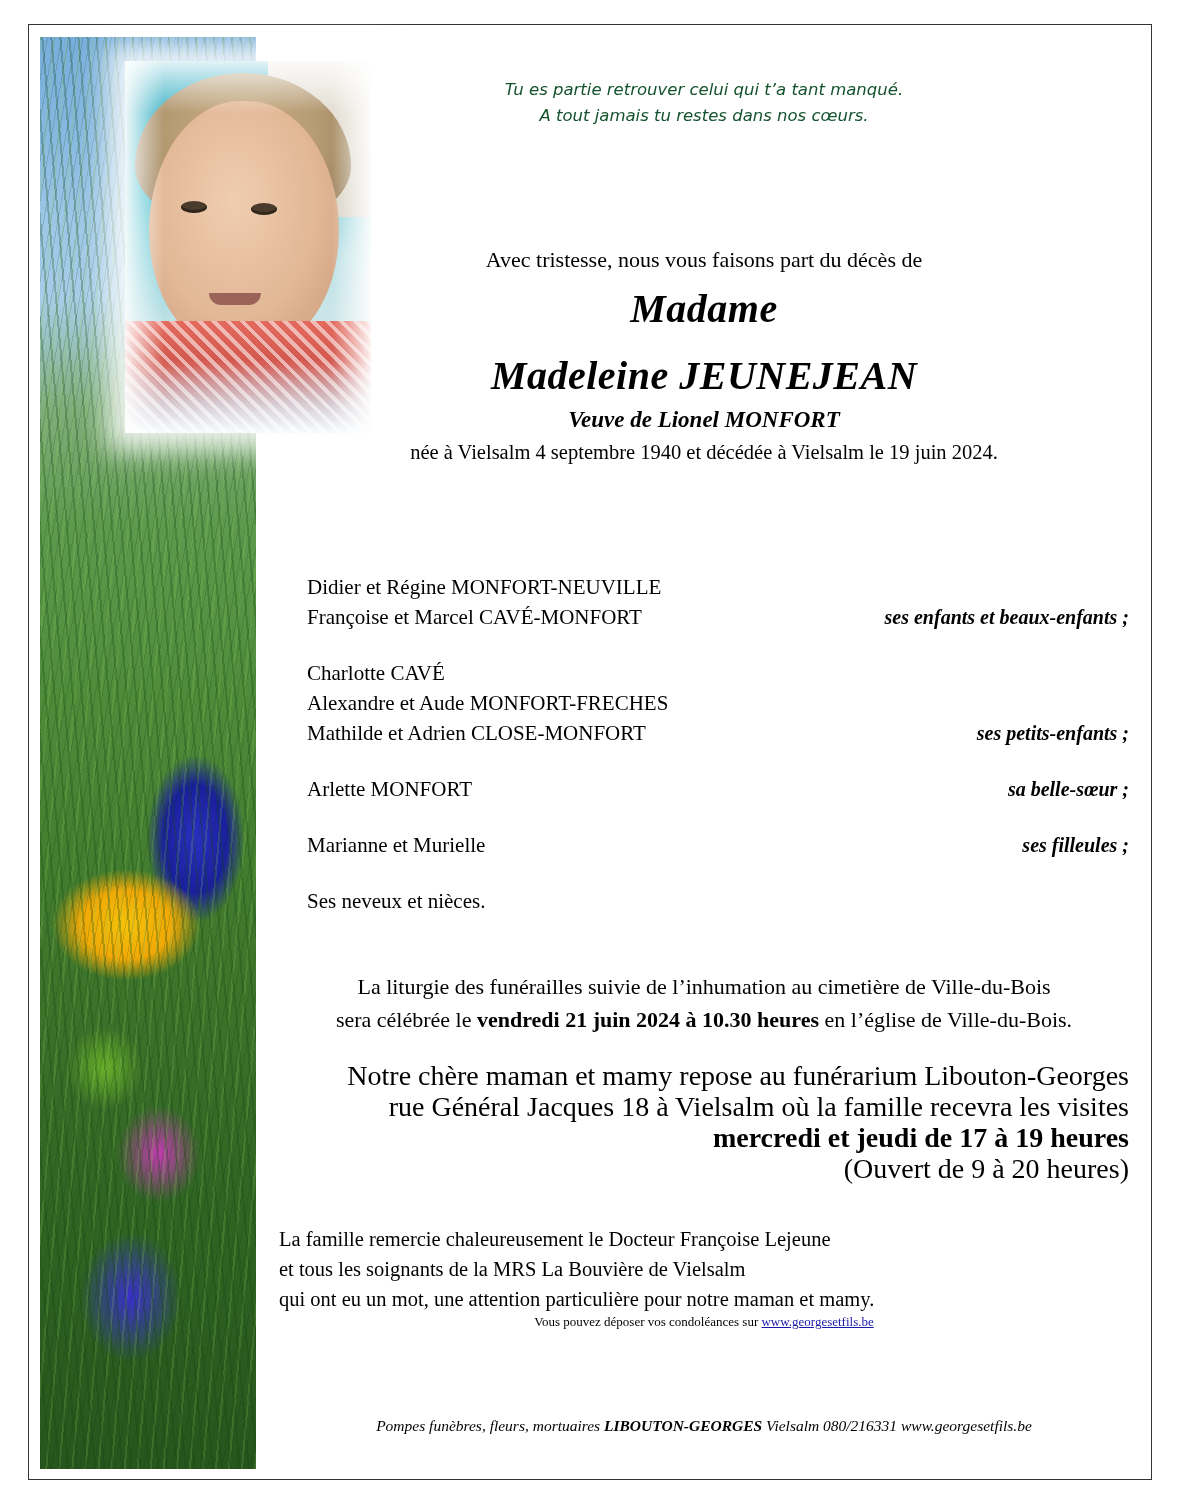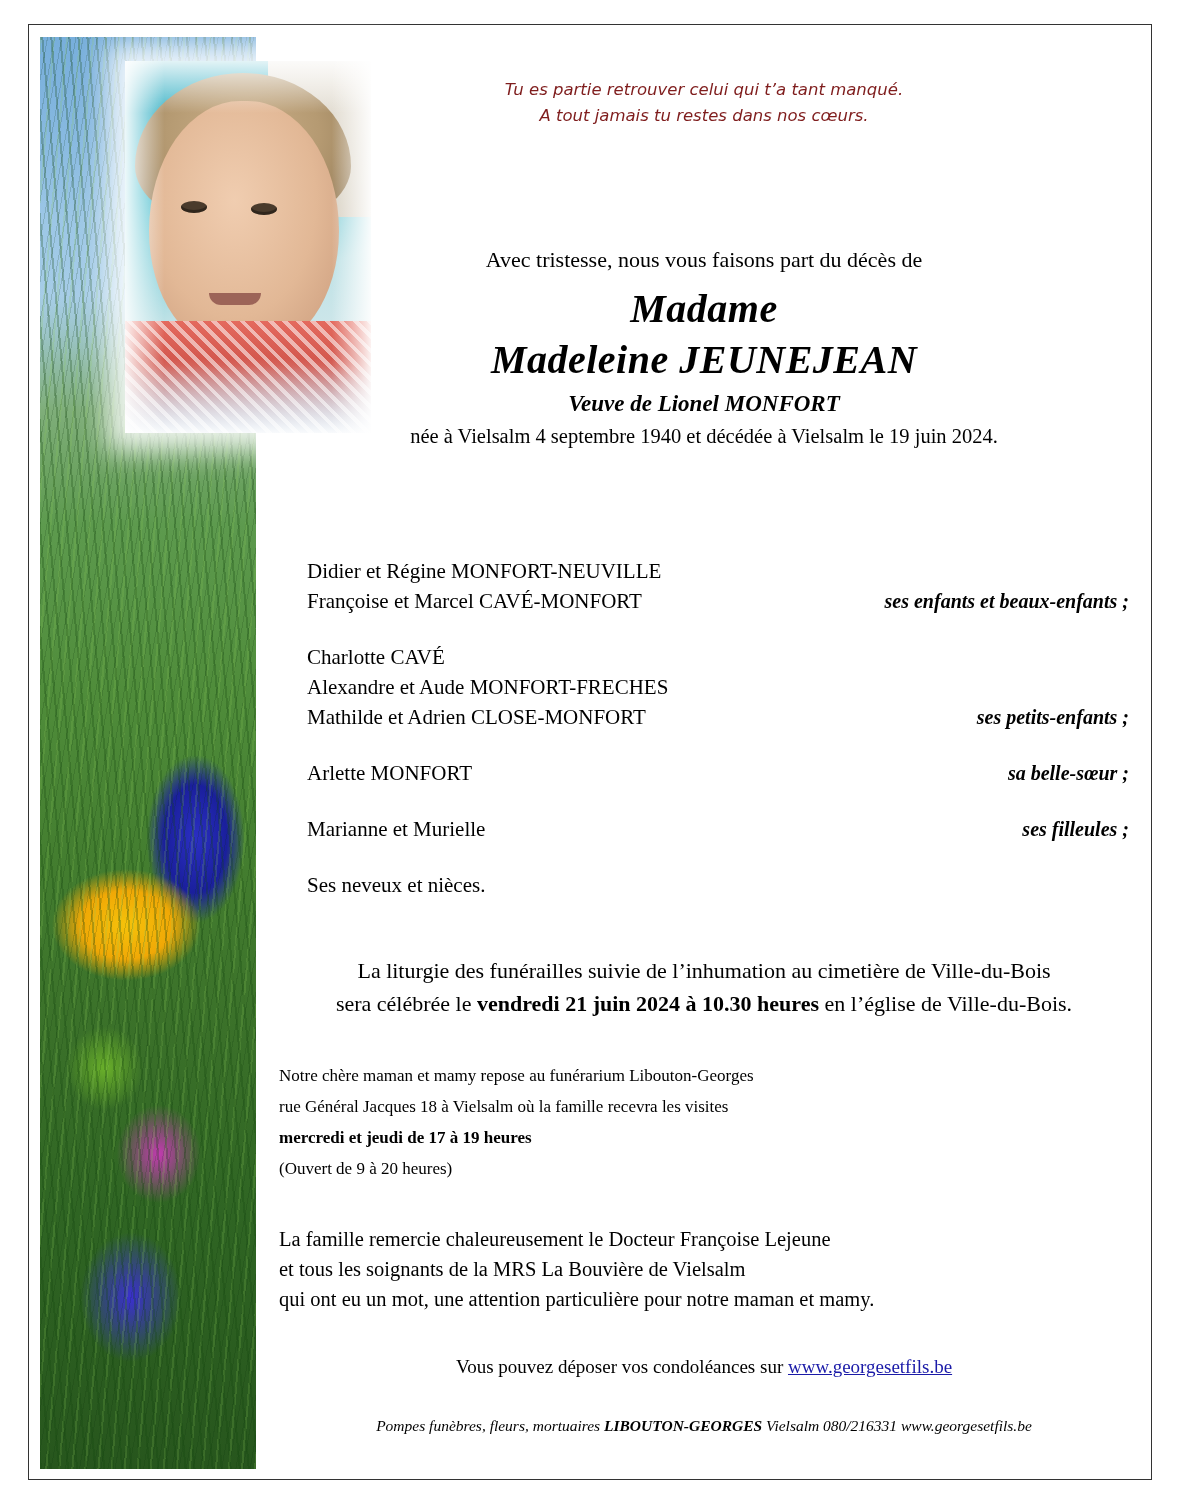--- a/index.html
+++ b/index.html
@@ -125,41 +125,41 @@
     left: 250px;
     top: 52px;
     width: 850px;
   }
   .verse {
     text-align: center;
     font-style: italic;
     font-family: "DejaVu Sans", sans-serif;
     font-size: 16.5px;
     line-height: 26px;
-    color: #7f1d1d;
+    color: #14532d;
   }
   .intro {
     text-align: center;
     font-size: 22px;
     margin-top: 118px;
   }
   .name1 {
     text-align: center;
     font-weight: bold;
     font-style: italic;
     font-size: 40px;
     margin-top: 12px;
     letter-spacing: .5px;
   }
   .name2 {
     text-align: center;
     font-weight: bold;
     font-style: italic;
     font-size: 40px;
-    margin-top: 4px;
+    margin-top: 20px;
     letter-spacing: .5px;
   }
   .widow {
     text-align: center;
     font-weight: bold;
     font-style: italic;
     font-size: 23px;
     margin-top: 8px;
   }
   .dates {
@@ -192,34 +192,33 @@
     line-height: 30px;
   }
 
   .liturgy {
     margin-top: 54px;
     text-align: center;
     font-size: 22px;
     line-height: 33px;
   }
   .funerarium {
-    margin-top: 40px;
-    text-align: left;
-    font-size: 17px;
+    margin-top: 24px;
+    text-align: right;
+    font-size: 28px;
     line-height: 31px;
   }
   .thanks {
     margin-top: 40px;
     font-size: 20.5px;
     line-height: 30px;
   }
   .condol {
-    margin-top: 42px;
-    text-align: center;
-    font-size: 19px;
+    text-align: center;
+    font-size: 13px;
   }
   .condol a {
     color: #1a1aa8;
     text-decoration: underline;
   }
   .footer {
     position: absolute;
     left: 250px;
     bottom: 44px;
     width: 850px;

